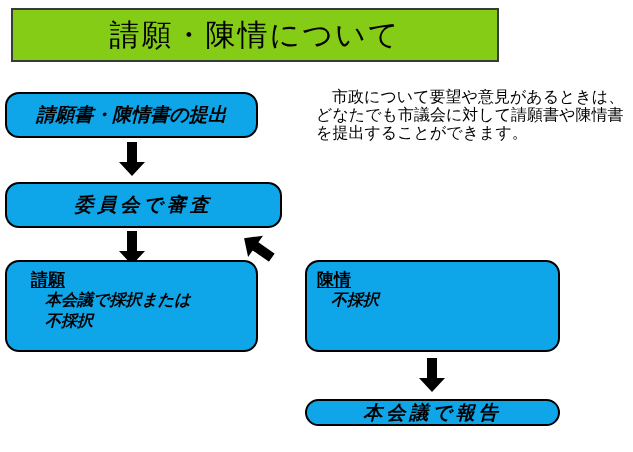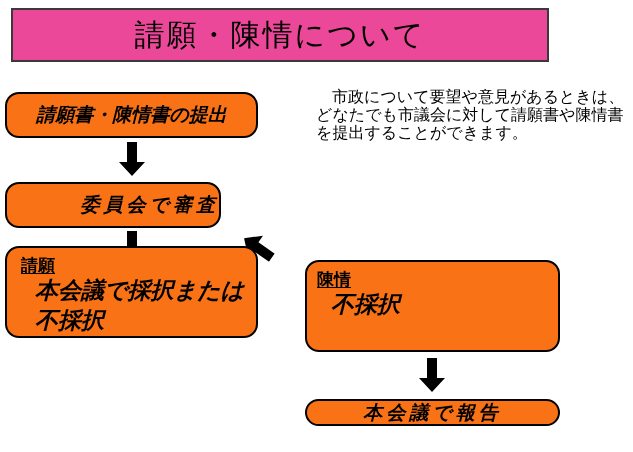--- a/index.html
+++ b/index.html
@@ -14,44 +14,44 @@
     overflow: hidden;
     font-family: "DejaVu Sans", "Liberation Sans", sans-serif;
     color: #000000;
   }
 
   
   .title-banner {
     position: absolute;
     left: 11px;
     top: 8px;
-    width: 538px;
+    width: 488px;
     height: 54px;
-    background: #ec4899;
+    background: #84cc16;
     border: 2px solid #3a3a3a;
     box-sizing: border-box;
     display: flex;
     align-items: center;
     justify-content: center;
   }
   .title-text {
     font-size: 30px;
     font-weight: 400;
     letter-spacing: 2px;
     line-height: 1;
     white-space: nowrap;
   }
 
   
   .box {
     position: absolute;
     border: 2px solid #000000;
     border-radius: 14px;
     box-sizing: border-box;
-    background: #f97316;
+    background: #0ea5e9;
   }
   .box-center {
     display: flex;
     align-items: center;
     justify-content: center;
   }
   .box-label {
     font-size: 19px;
     font-weight: bold;
     font-style: italic;
@@ -66,31 +66,30 @@
   #box-submit {
     left: 5px;
     top: 92px;
     width: 253px;
     height: 46px;
   }
   
   #box-review {
     left: 5px;
     top: 182px;
-    width: 216px;
+    width: 277px;
     height: 46px;
-    justify-content: flex-end;
   }
   
   #box-petition {
     left: 5px;
-    top: 246px;
+    top: 260px;
     width: 253px;
     height: 92px;
-    padding: 7px 0 0 14px;
+    padding: 7px 0 0 24px;
   }
   
   #box-representation {
     left: 305px;
     top: 260px;
     width: 255px;
     height: 92px;
     padding: 7px 0 0 10px;
   }
   
@@ -103,21 +102,21 @@
 
   .outcome-head {
     font-size: 17px;
     font-weight: bold;
     text-decoration: underline;
     text-underline-offset: 2px;
     line-height: 1.25;
     display: inline-block;
   }
   .outcome-line {
-    font-size: 23px;
+    font-size: 16px;
     font-weight: bold;
     font-style: italic;
     line-height: 1.3;
     margin-left: 14px;
     white-space: nowrap;
   }
 
   
   .paragraph-block {
     position: absolute;

